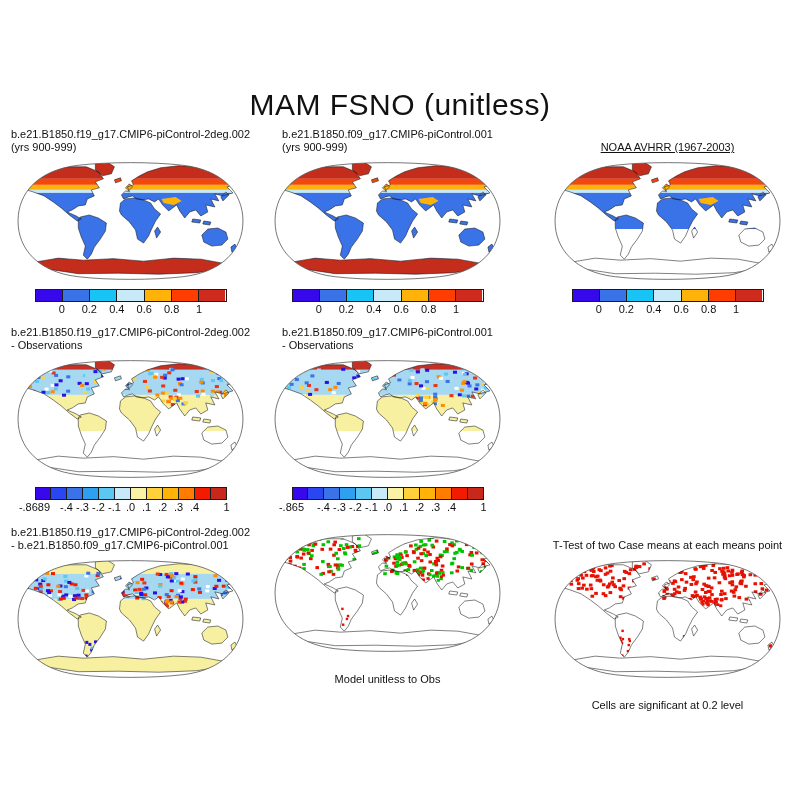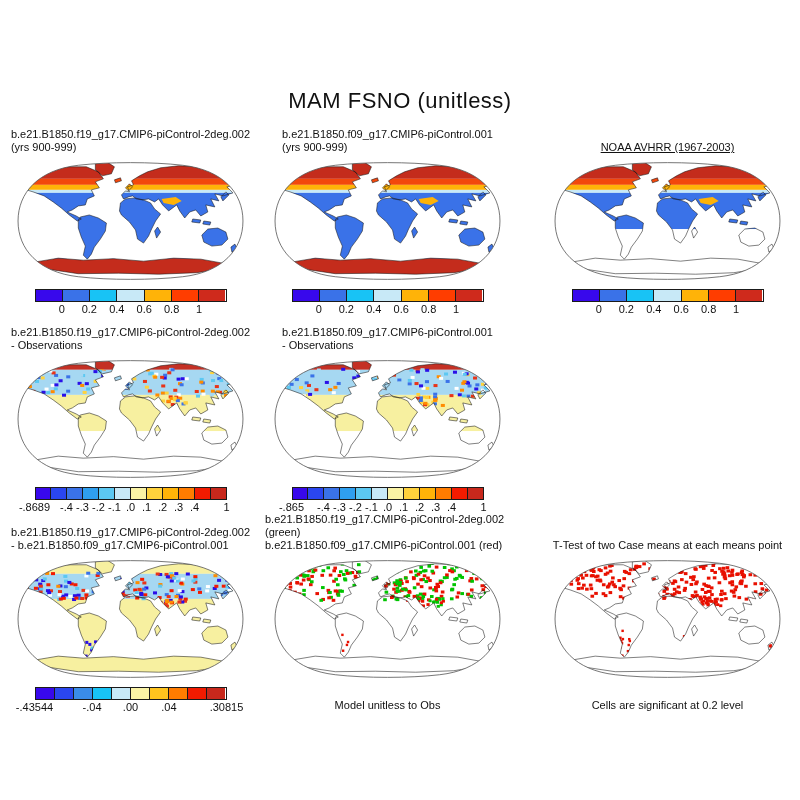--- a/index.html
+++ b/index.html
@@ -1,19 +1,19 @@
 <!DOCTYPE html>
 <html><head>
 <meta charset="utf-8">
 <style>
   html,body{margin:0;padding:0;background:#fff;}
   body{width:800px;height:800px;font-family:"Liberation Sans",sans-serif;color:#111;}
   #figure{position:relative;width:800px;height:800px;background:#fff;overflow:hidden;}
   .main-title{position:absolute;top:88px;left:0;width:100%;text-align:center;
-              font-size:22px;letter-spacing:.5px;}
+              font-size:30px;letter-spacing:.5px;}
   .panel{position:absolute;width:245px;}
   .ptitle{height:26px;font-size:11px;line-height:13px;text-align:left;white-space:pre-line;
           display:flex;flex-direction:column;justify-content:flex-end;align-items:center;overflow:visible;}
   .mapwrap{width:245px;height:134px;}
   svg.map{display:block;width:245px;height:134px;}
   .cbar{position:relative;width:192px;margin:1px auto 0 auto;}
   .cbar-bar{display:flex;height:13px;border:1px solid #1a1a1a;box-sizing:border-box;}
   .cbar-seg{flex:1 1 0;border-left:1px solid #1a1a1a;}
   .cbar-seg:first-child{border-left:none;}
   .cbar-labels{position:relative;height:14px;font-size:11px;margin-top:1px;}
@@ -919,45 +919,22 @@
             <path d="M212,42 L217,37 L220,40 L214,46 Z" fill="none" stroke="#1a1a1a" stroke-width="0.55" stroke-linejoin="round"></path>
             <path d="M146,76 L149,72 L152,77 L148,83 Z" fill="none" stroke="#1a1a1a" stroke-width="0.55" stroke-linejoin="round"></path>
             <path d="M222,92 L226,89 L228,93 L223,97 Z" fill="none" stroke="#1a1a1a" stroke-width="0.55" stroke-linejoin="round"></path>
             <path d="M184,64 L192,65 L191,68 L183,67 Z" fill="none" stroke="#1a1a1a" stroke-width="0.55" stroke-linejoin="round"></path>
             <path d="M195,66 L202,67 L201,70 L194,69 Z" fill="none" stroke="#1a1a1a" stroke-width="0.55" stroke-linejoin="round"></path>
             <path d="M26,107 L50,103 L75,105 L105,103.5 L135,106 L165,103 L192,104 L214,108 L210,114 L188,117.5 L150,119 L110,118 L70,118.5 L40,114 Z" fill="none" stroke="#1a1a1a" stroke-width="0.55" stroke-linejoin="round"></path>
           </g>
           <path d="M10,66 C10,38 30,15 70,10.5 C100,7 144,7 174,10.5 C214,15 234,38 234,66 C234,94 214,117 174,121.5 C144,125 100,125 70,121.5 C30,117 10,94 10,66 Z" fill="none" stroke="#555" stroke-width="0.8"></path>
         </svg>
       </div>
-      <div class="cbar">
-        <div class="cbar-bar">
-          <div class="cbar-seg" style="background: rgb(56, 8, 236);"></div>
-          <div class="cbar-seg" style="background: rgb(42, 70, 240);"></div>
-          <div class="cbar-seg" style="background: rgb(58, 140, 232);"></div>
-          <div class="cbar-seg" style="background: rgb(24, 195, 245);"></div>
-          <div class="cbar-seg" style="background: rgb(200, 233, 247);"></div>
-          <div class="cbar-seg" style="background: rgb(250, 243, 165);"></div>
-          <div class="cbar-seg" style="background: rgb(255, 196, 30);"></div>
-          <div class="cbar-seg" style="background: rgb(255, 124, 0);"></div>
-          <div class="cbar-seg" style="background: rgb(242, 27, 0);"></div>
-          <div class="cbar-seg" style="background: rgb(200, 40, 28);"></div>
-        </div>
-        <div class="cbar-labels">
-          <span class="cblab" style="left: 0%;">-.43544</span>
-          <span class="cblab" style="left: 30%;">-.04</span>
-          <span class="cblab" style="left: 50%;">.00</span>
-          <span class="cblab" style="left: 70%;">.04</span>
-          <span class="cblab" style="left: 100%;">.30815</span>
-        </div>
-      </div>
     </div>
     <div class="panel" style="top: 526px; left: 265px;">
-      <div class="ptitle">b.e21.B1850.f19_g17.CMIP6-piControl-2deg.002 (green)
-b.e21.B1850.f09_g17.CMIP6-piControl.001 (red)</div>
       <div class="mapwrap">
         <svg class="map" viewBox="0 0 244 132">
           <defs>
             <clipPath id="out7">
               <path d="M10,66 C10,38 30,15 70,10.5 C100,7 144,7 174,10.5 C214,15 234,38 234,66 C234,94 214,117 174,121.5 C144,125 100,125 70,121.5 C30,117 10,94 10,66 Z"></path>
             </clipPath>
             <clipPath id="land7">
               <path d="M16,29 L24,22 L38,16 L58,12 L78,12 L90,17 L95,24 L87,27 L91,33 L83,35 L86,41 L79,44 L77,50 L70,51 L64,55 L59,57 L68,61 L73,64 L69,66 L61,60 L53,53 L45,47 L36,41 L25,37 L15,34 Z"></path>
               <path d="M87,9 L99,7.5 L106,12 L103,19 L94,21 L87,15 Z"></path>
               <path d="M72,62 L81,60 L90,63 L98,68 L97,76 L92,84 L86,92 L83,99 L79,104 L75,100 L77,91 L73,82 L70,73 L70,65 Z"></path>

